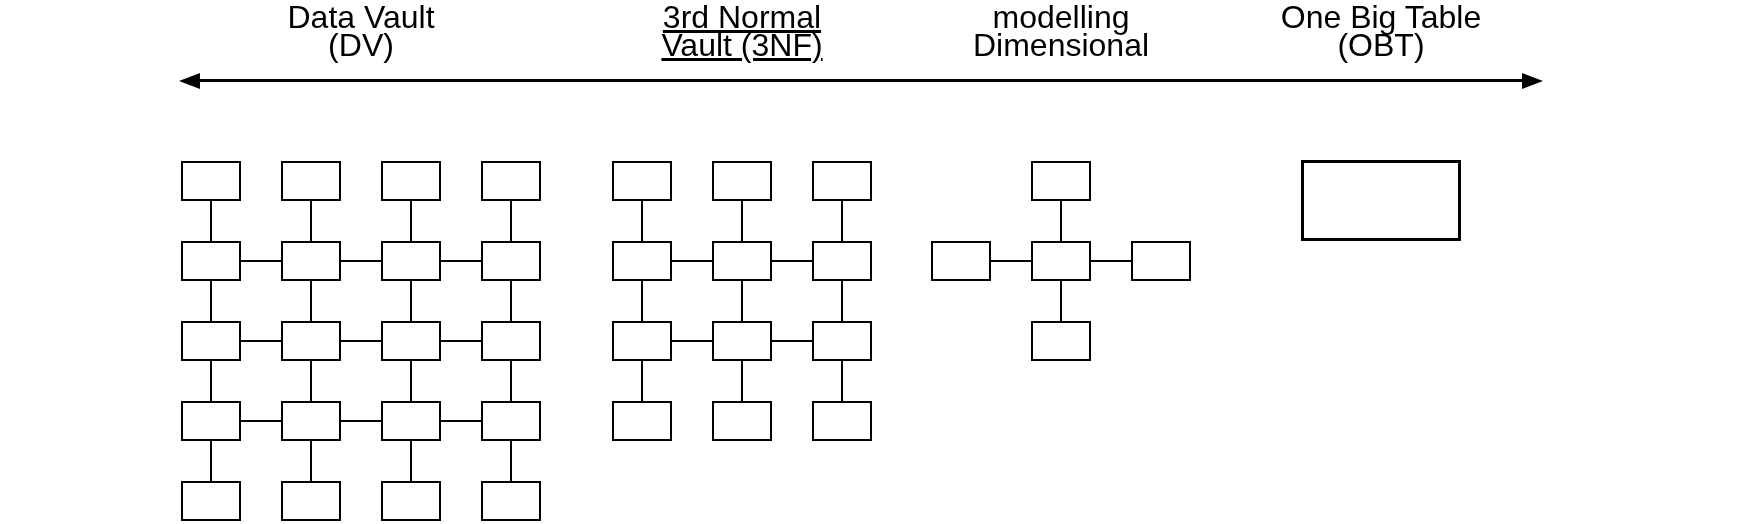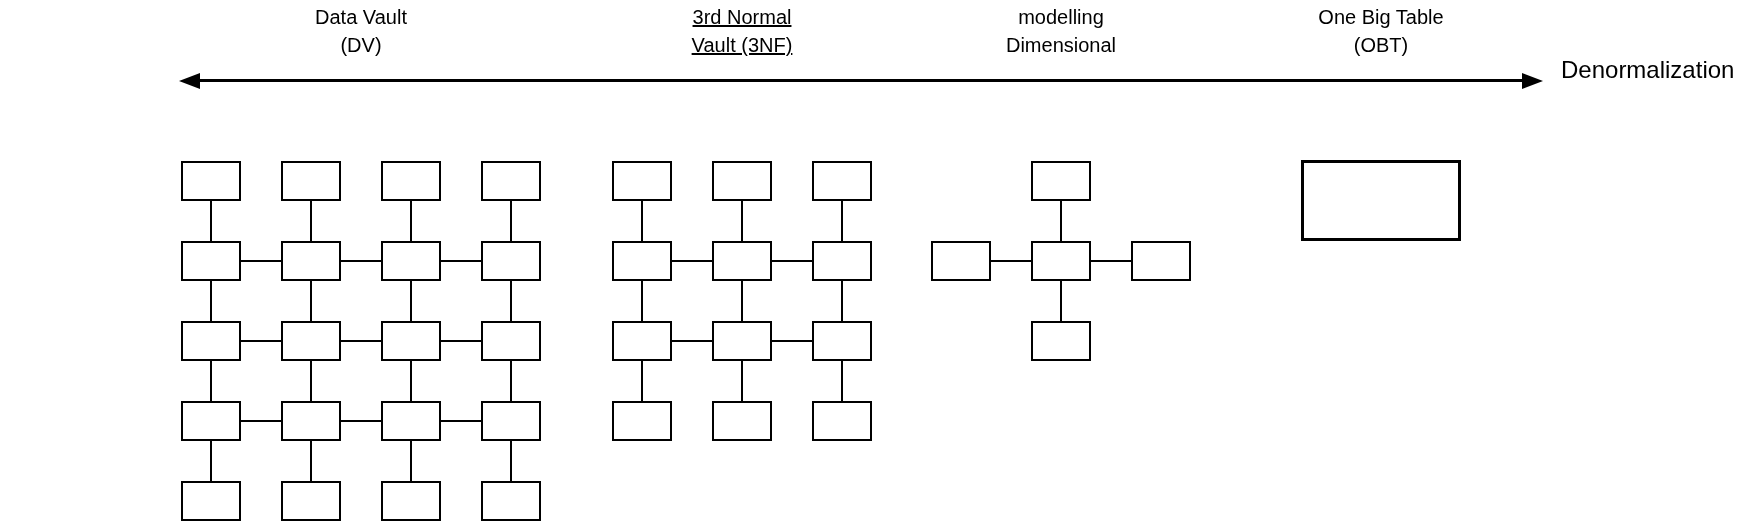--- a/index.html
+++ b/index.html
@@ -1,34 +1,33 @@
 <!DOCTYPE html>
 <html><head>
 <meta charset="utf-8">
 <style>
   html,body{margin:0;padding:0;background:#ffffff;}
   body{width:1742px;height:524px;font-family:"Liberation Sans",sans-serif;color:#000000;}
   .canvas{position:relative;width:1742px;height:524px;overflow:hidden;background:#ffffff;}
   .side-label{position:absolute;font-size:24px;line-height:28px;white-space:nowrap;}
   .top-label{position:absolute;top:3px;transform:translateX(-50%);text-align:center;
-             font-size:20px;line-height:28px;white-space:nowrap;}
+             font-size:32px;line-height:28px;white-space:nowrap;}
   .box{position:absolute;background:#ffffff;border:2px solid #000000;box-sizing:border-box;}
   .edge{position:absolute;background:#000000;}
   .arrow-shaft{position:absolute;background:#000000;}
   .arrow-head{position:absolute;width:0;height:0;border-top:8px solid transparent;border-bottom:8px solid transparent;}
   .arrow-head.left{border-right:21px solid #000000;}
   .arrow-head.right{border-left:21px solid #000000;}
 </style>
 </head>
 <body>
 
 <div class="canvas">
 
 
-  <div class="side-label" style="left:1561px;top:56px;">Denormalization</div>
 
   <div class="arrow-shaft" style="left: 196px; width: 1330px; top: 79px; height: 3px;"></div>
   <div class="arrow-head left" style="left: 179px; top: 72.5px;"></div>
   <div class="arrow-head right" style="left: 1522px; top: 72.5px;"></div>
 
   <div class="top-label" style="left: 361px;">
     <div>Data Vault</div>
     <div>(DV)</div>
   </div>
   <div class="top-label" style="left: 742px; text-decoration: underline;">

